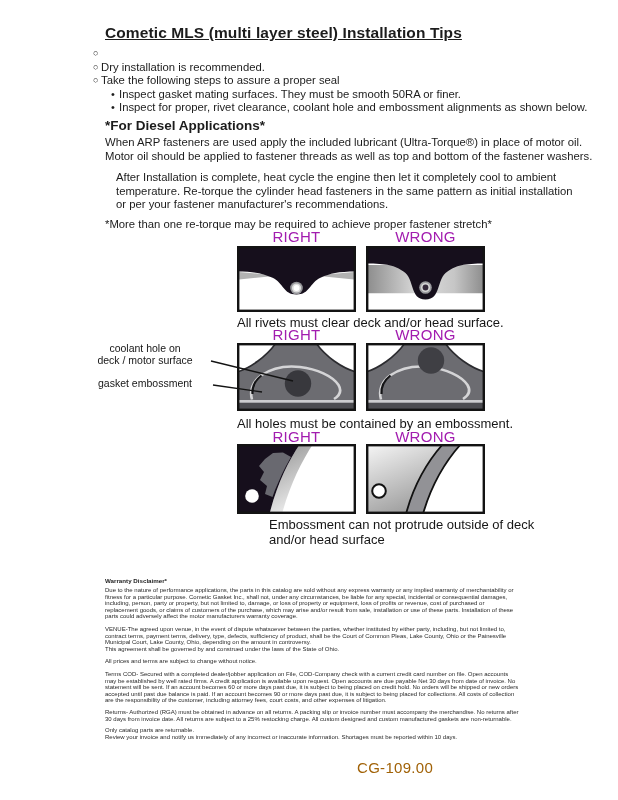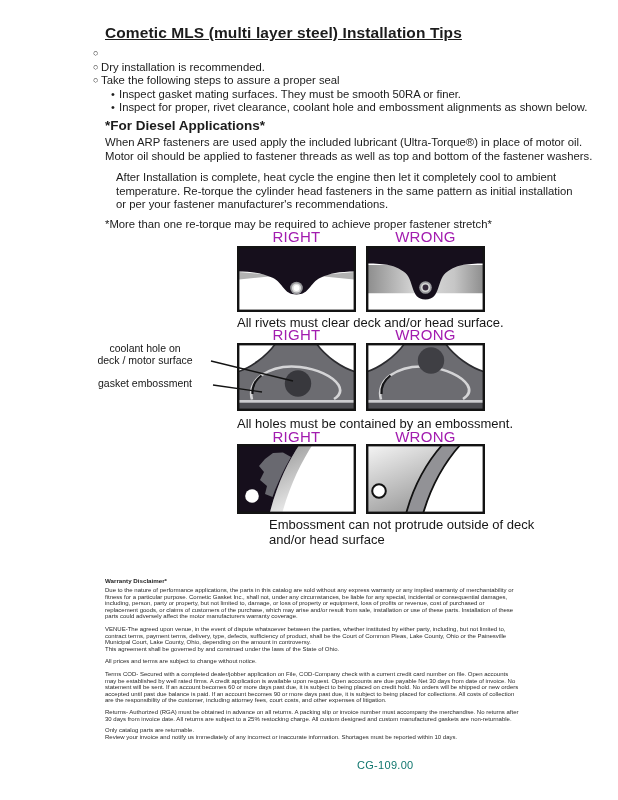--- a/index.html
+++ b/index.html
@@ -15,21 +15,21 @@
   .marker{width:8px;flex:none;font-size:9px;line-height:13.6px;}
   .marker.dot{font-size:11px;}
   .sub{margin-left:18px;}
   .h2{font-size:13.5px;font-weight:bold;}
   .note{font-size:11.3px;}
   .rw-head{font-size:15px;letter-spacing:.3px;text-align:center;width:119px;color:#a21caf;}
   .caption{font-size:13px;color:#161616;white-space:nowrap;}
   .dlabel{font-size:10.5px;line-height:12px;text-align:center;width:130px;color:#161616;white-space:nowrap;}
   .legal{font-size:6px;line-height:6.6px;color:#2a2a2a;width:414px;}
   .legal-h{font-size:6.2px;font-weight:bold;color:#222;}
-  .pagenum{font-size:11px;color:#0f766e;letter-spacing:.3px;}
+  .pagenum{font-size:15px;color:#a16207;letter-spacing:.3px;}
   svg{display:block;}
 </style>
 </head>
 <body>
 
 <div class="page">
 
   <div class="abs title" style="left:105px;top:24px;">Cometic MLS (multi layer steel) Installation Tips</div>
 
   <div class="abs" style="left:93px;top:47px;">

